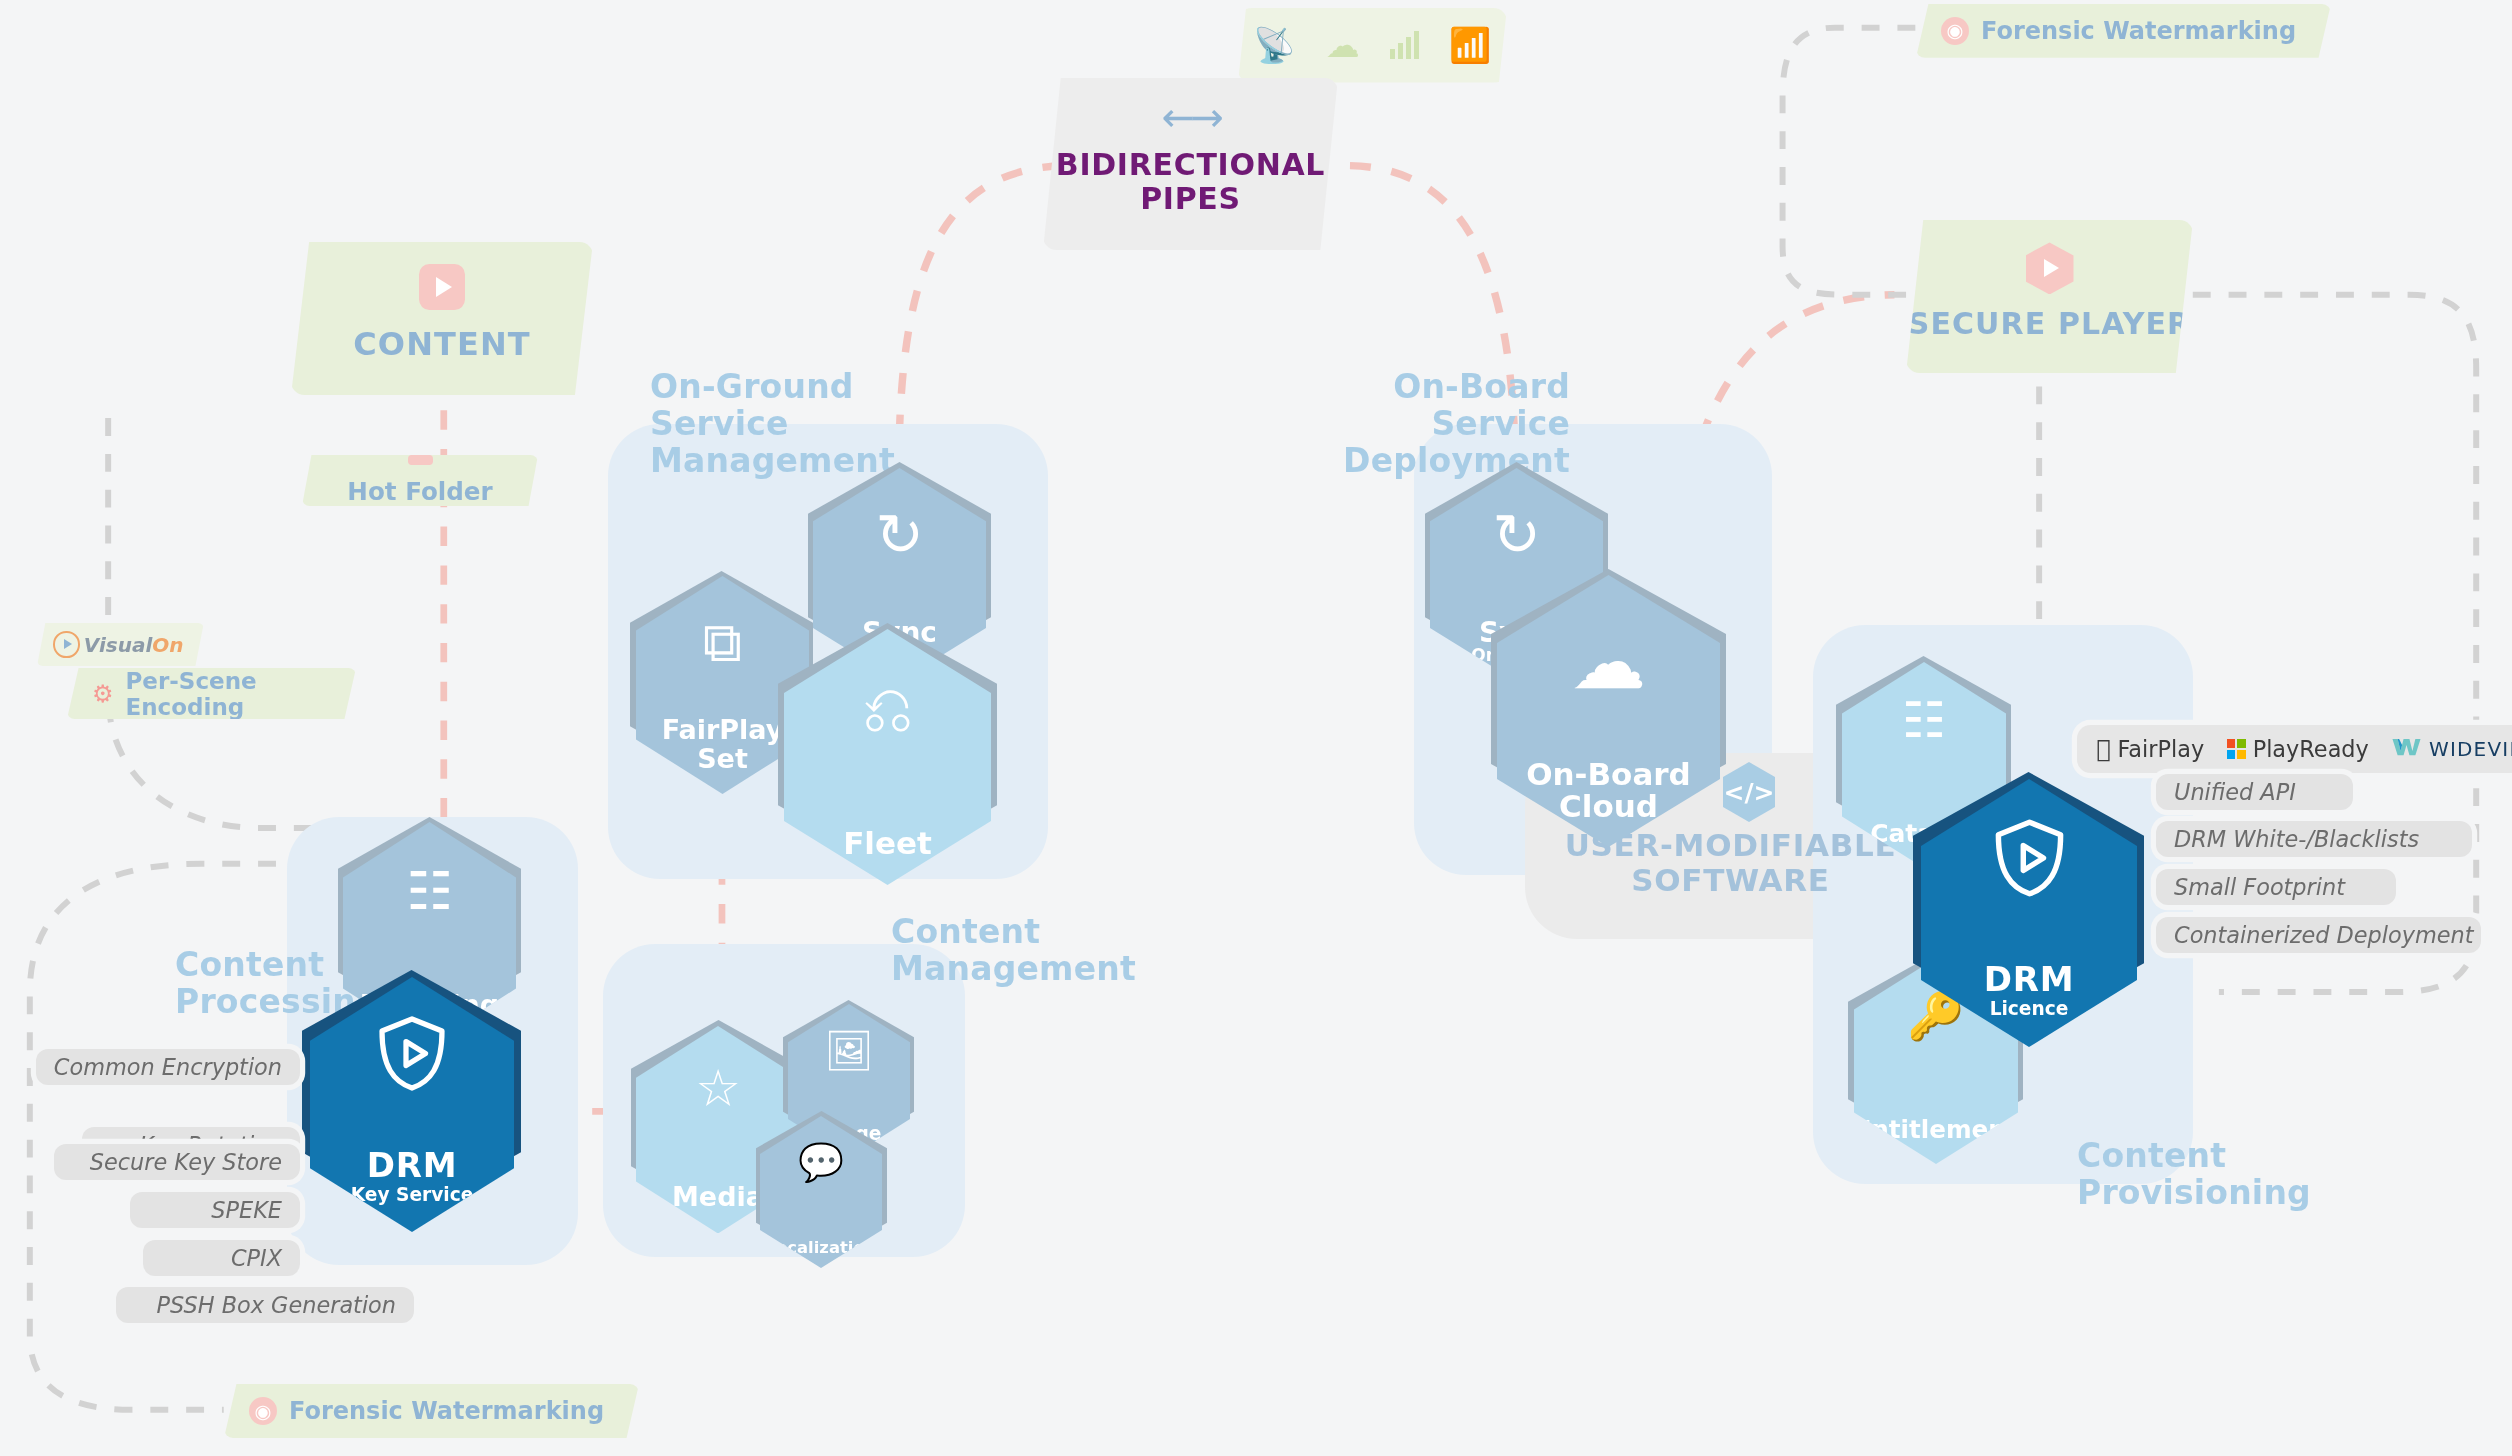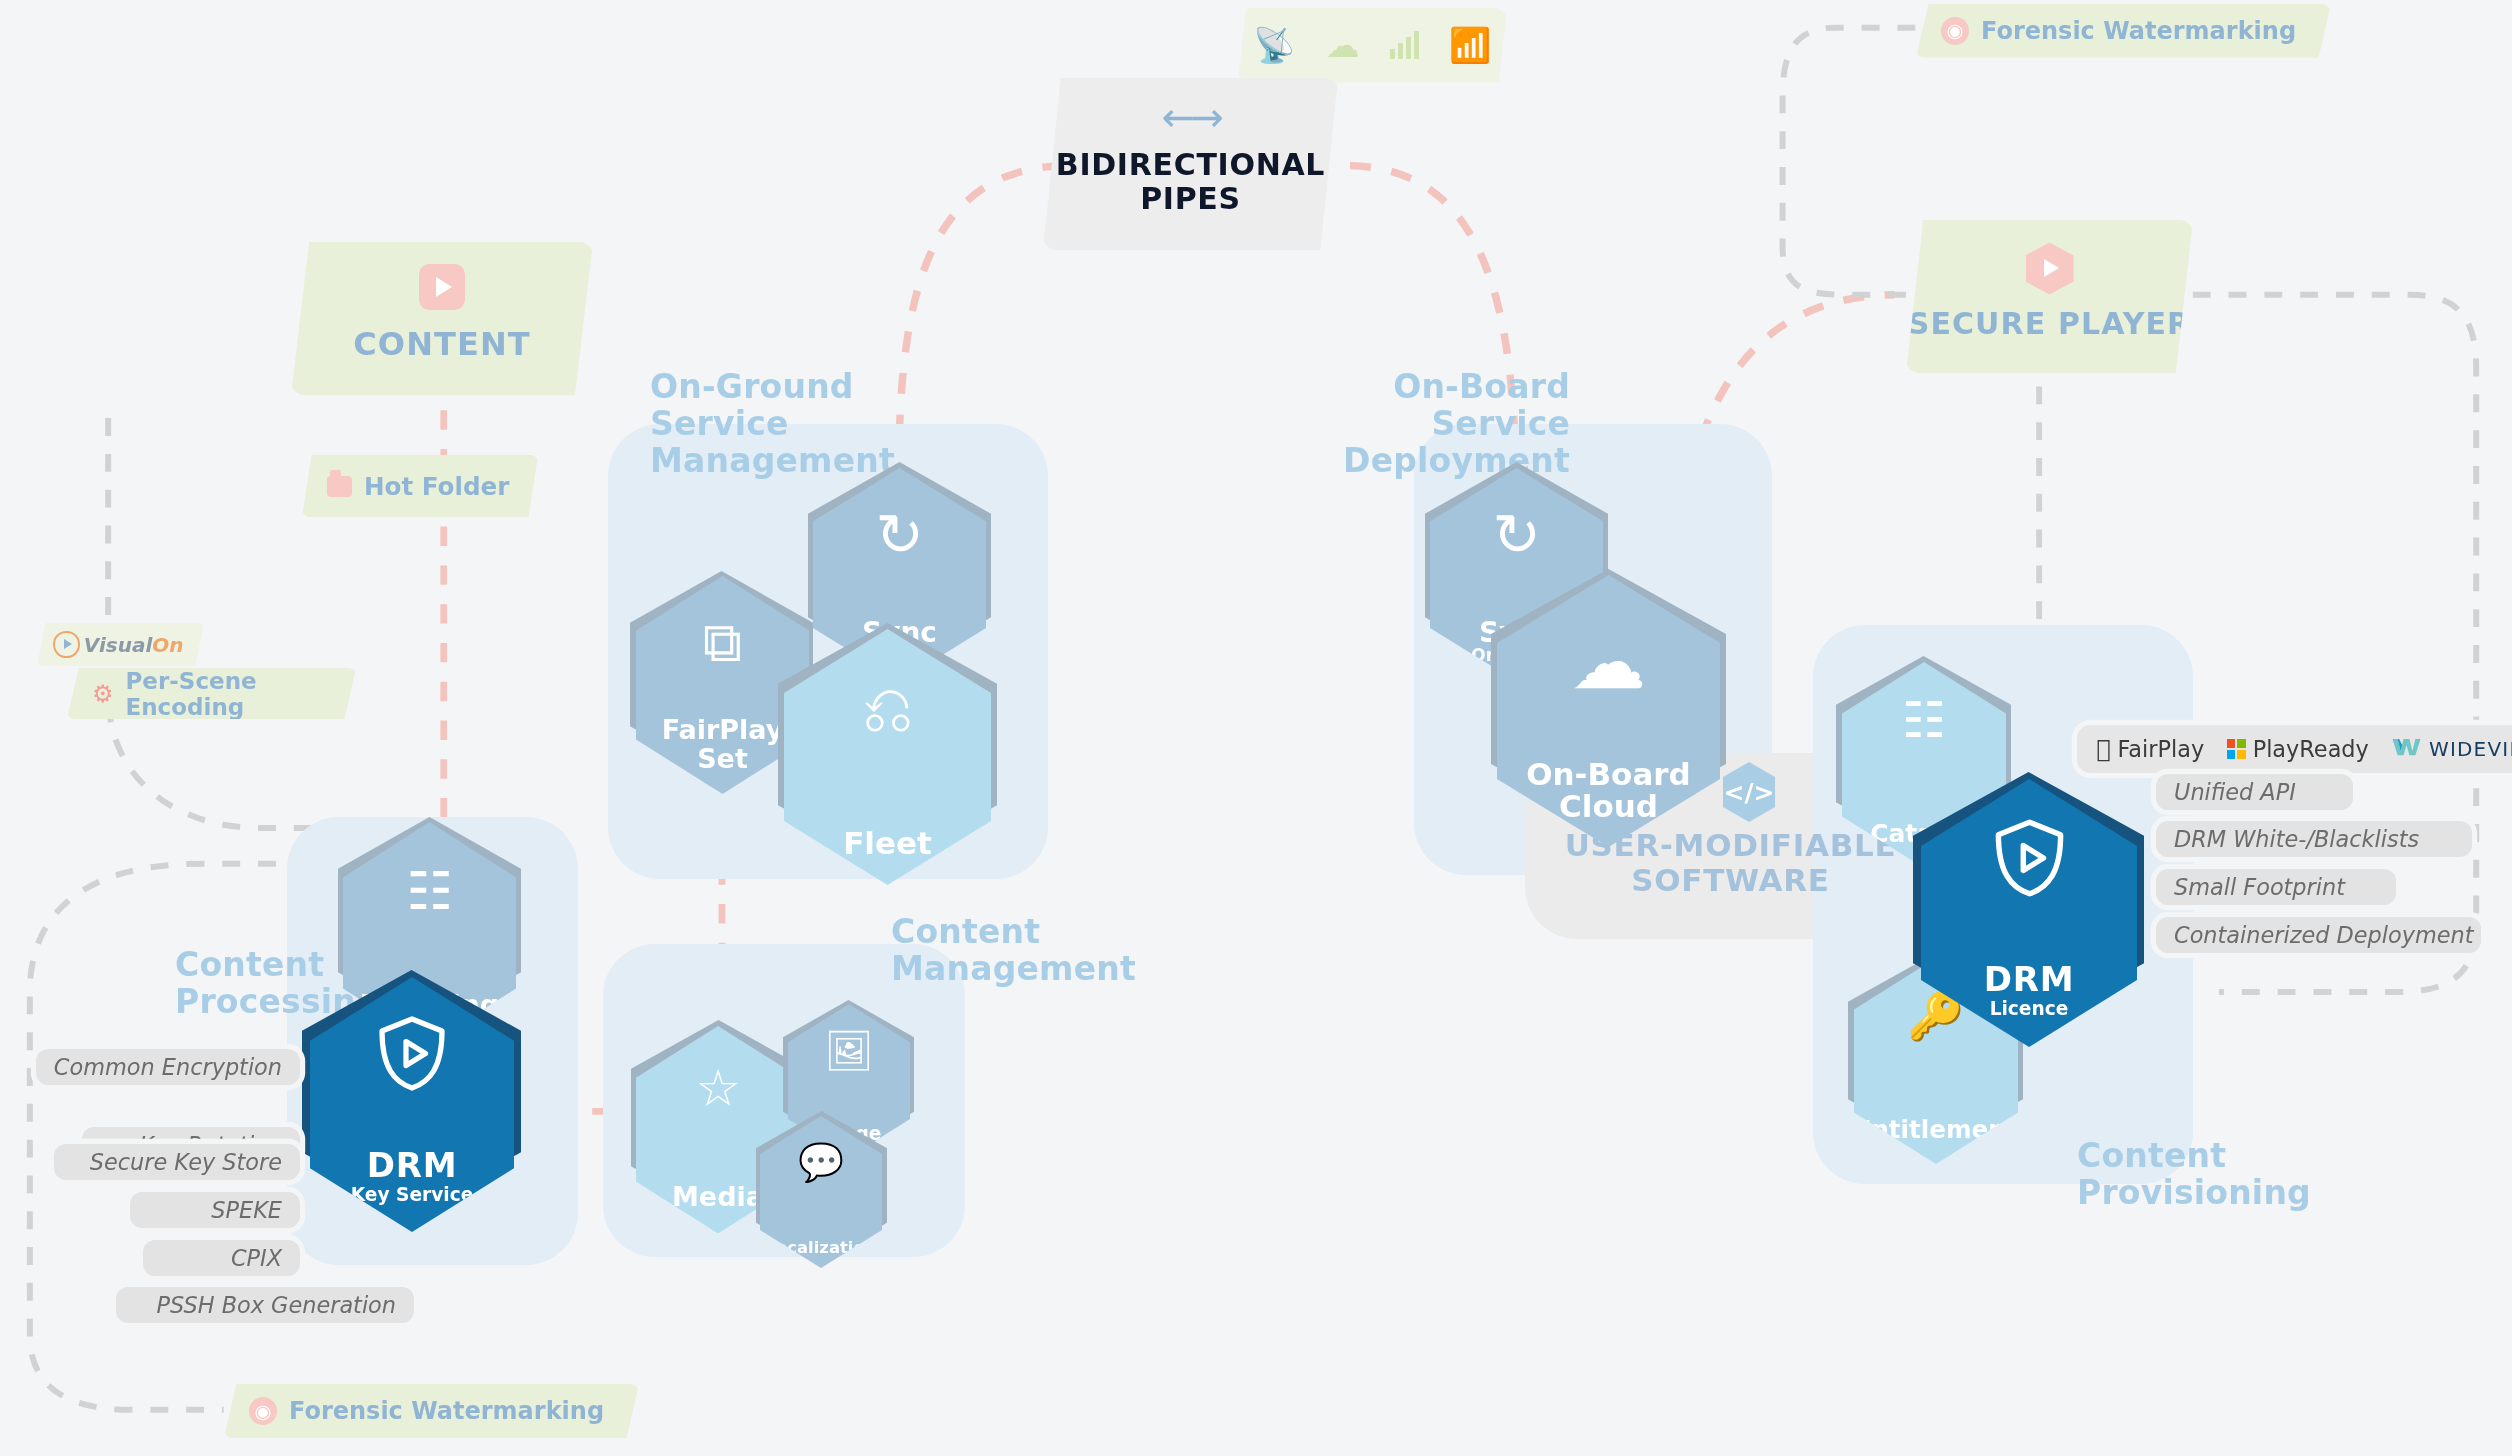--- a/index.html
+++ b/index.html
@@ -59,21 +59,21 @@
   }
   .vo-text{font-style:italic;font-weight:bold;font-size:20px;}
   .vo-visual{color:#8c9aa8;}
   .vo-on{color:#f0a66a;}
 
   
   .grey-card{
     position:absolute;background:#ededed;text-align:center;
   }
   .grey-card .gc-title{
-    color:#0f172a;font-weight:bold;letter-spacing:0.7px;line-height:1.15;
+    color:#701a75;font-weight:bold;letter-spacing:0.7px;line-height:1.15;
   }
 
   
   .chip{
     position:absolute;
     background:#e3e3e3;
     border-radius:12px;
     display:flex;align-items:center;
     color:#6c6c6c;
     font-style:italic;
@@ -178,21 +178,21 @@
   <div class="grp-label" style="left:2077px;top:1138px;font-size:33px;">Content
 Provisioning</div>
 
   <div class="green-card" style="left:291px;top:242px;width:302px;height:131px;clip-path:polygon(6% 0,100% 0,94% 100%,0 100%);border-radius:13.4px;">
     <div style="width:46px;height:46px;margin:0 auto;background:#f7c8c4;border-radius:10.4px;display:flex;align-items:center;justify-content:center;">
       <div style="width:0;height:0;border-left:16.4px solid #fff;border-top:10.4px solid transparent;border-bottom:10.4px solid transparent;margin-left:4.5px;"></div>
     </div>
     <div class="gc-title" style="font-size:32px;margin-top:15px;">CONTENT</div>
   </div>
 
-  <div class="green-pill" style="left:302px;top:455px;width:186px;height:62px;clip-path:polygon(4% 0,100% 0,96% 100%,0 100%);border-radius:7.5px;">
+  <div class="green-pill" style="left:302px;top:455px;width:186px;height:51px;clip-path:polygon(4% 0,100% 0,96% 100%,0 100%);border-radius:7.5px;flex-direction:column;">
     <div style="width:25px;height:21px;background:#f7c8c4;border-radius:3.7px;position:relative;">
       <div style="position:absolute;top:-5.2px;left:3px;width:11.2px;height:6.7px;background:#f7c8c4;border-radius:2.2px 2.2px 0 0;"></div>
     </div>
     <span style="font-size:24.6px;">Hot Folder</span>
   </div>
 
   <div class="visualon-pill" style="left:37px;top:623px;width:134px;height:43px;clip-path:polygon(5% 0,100% 0,95% 100%,0 100%);border-radius:6px;">
     <div style="width:22.4px;height:22.4px;border:2.2px solid #f0a66a;border-radius:50%;display:flex;align-items:center;justify-content:center;">
       <div style="width:0;height:0;border-left:8.2px solid #8fb4d4;border-top:5.2px solid transparent;border-bottom:5.2px solid transparent;margin-left:3px;"></div>
     </div>

